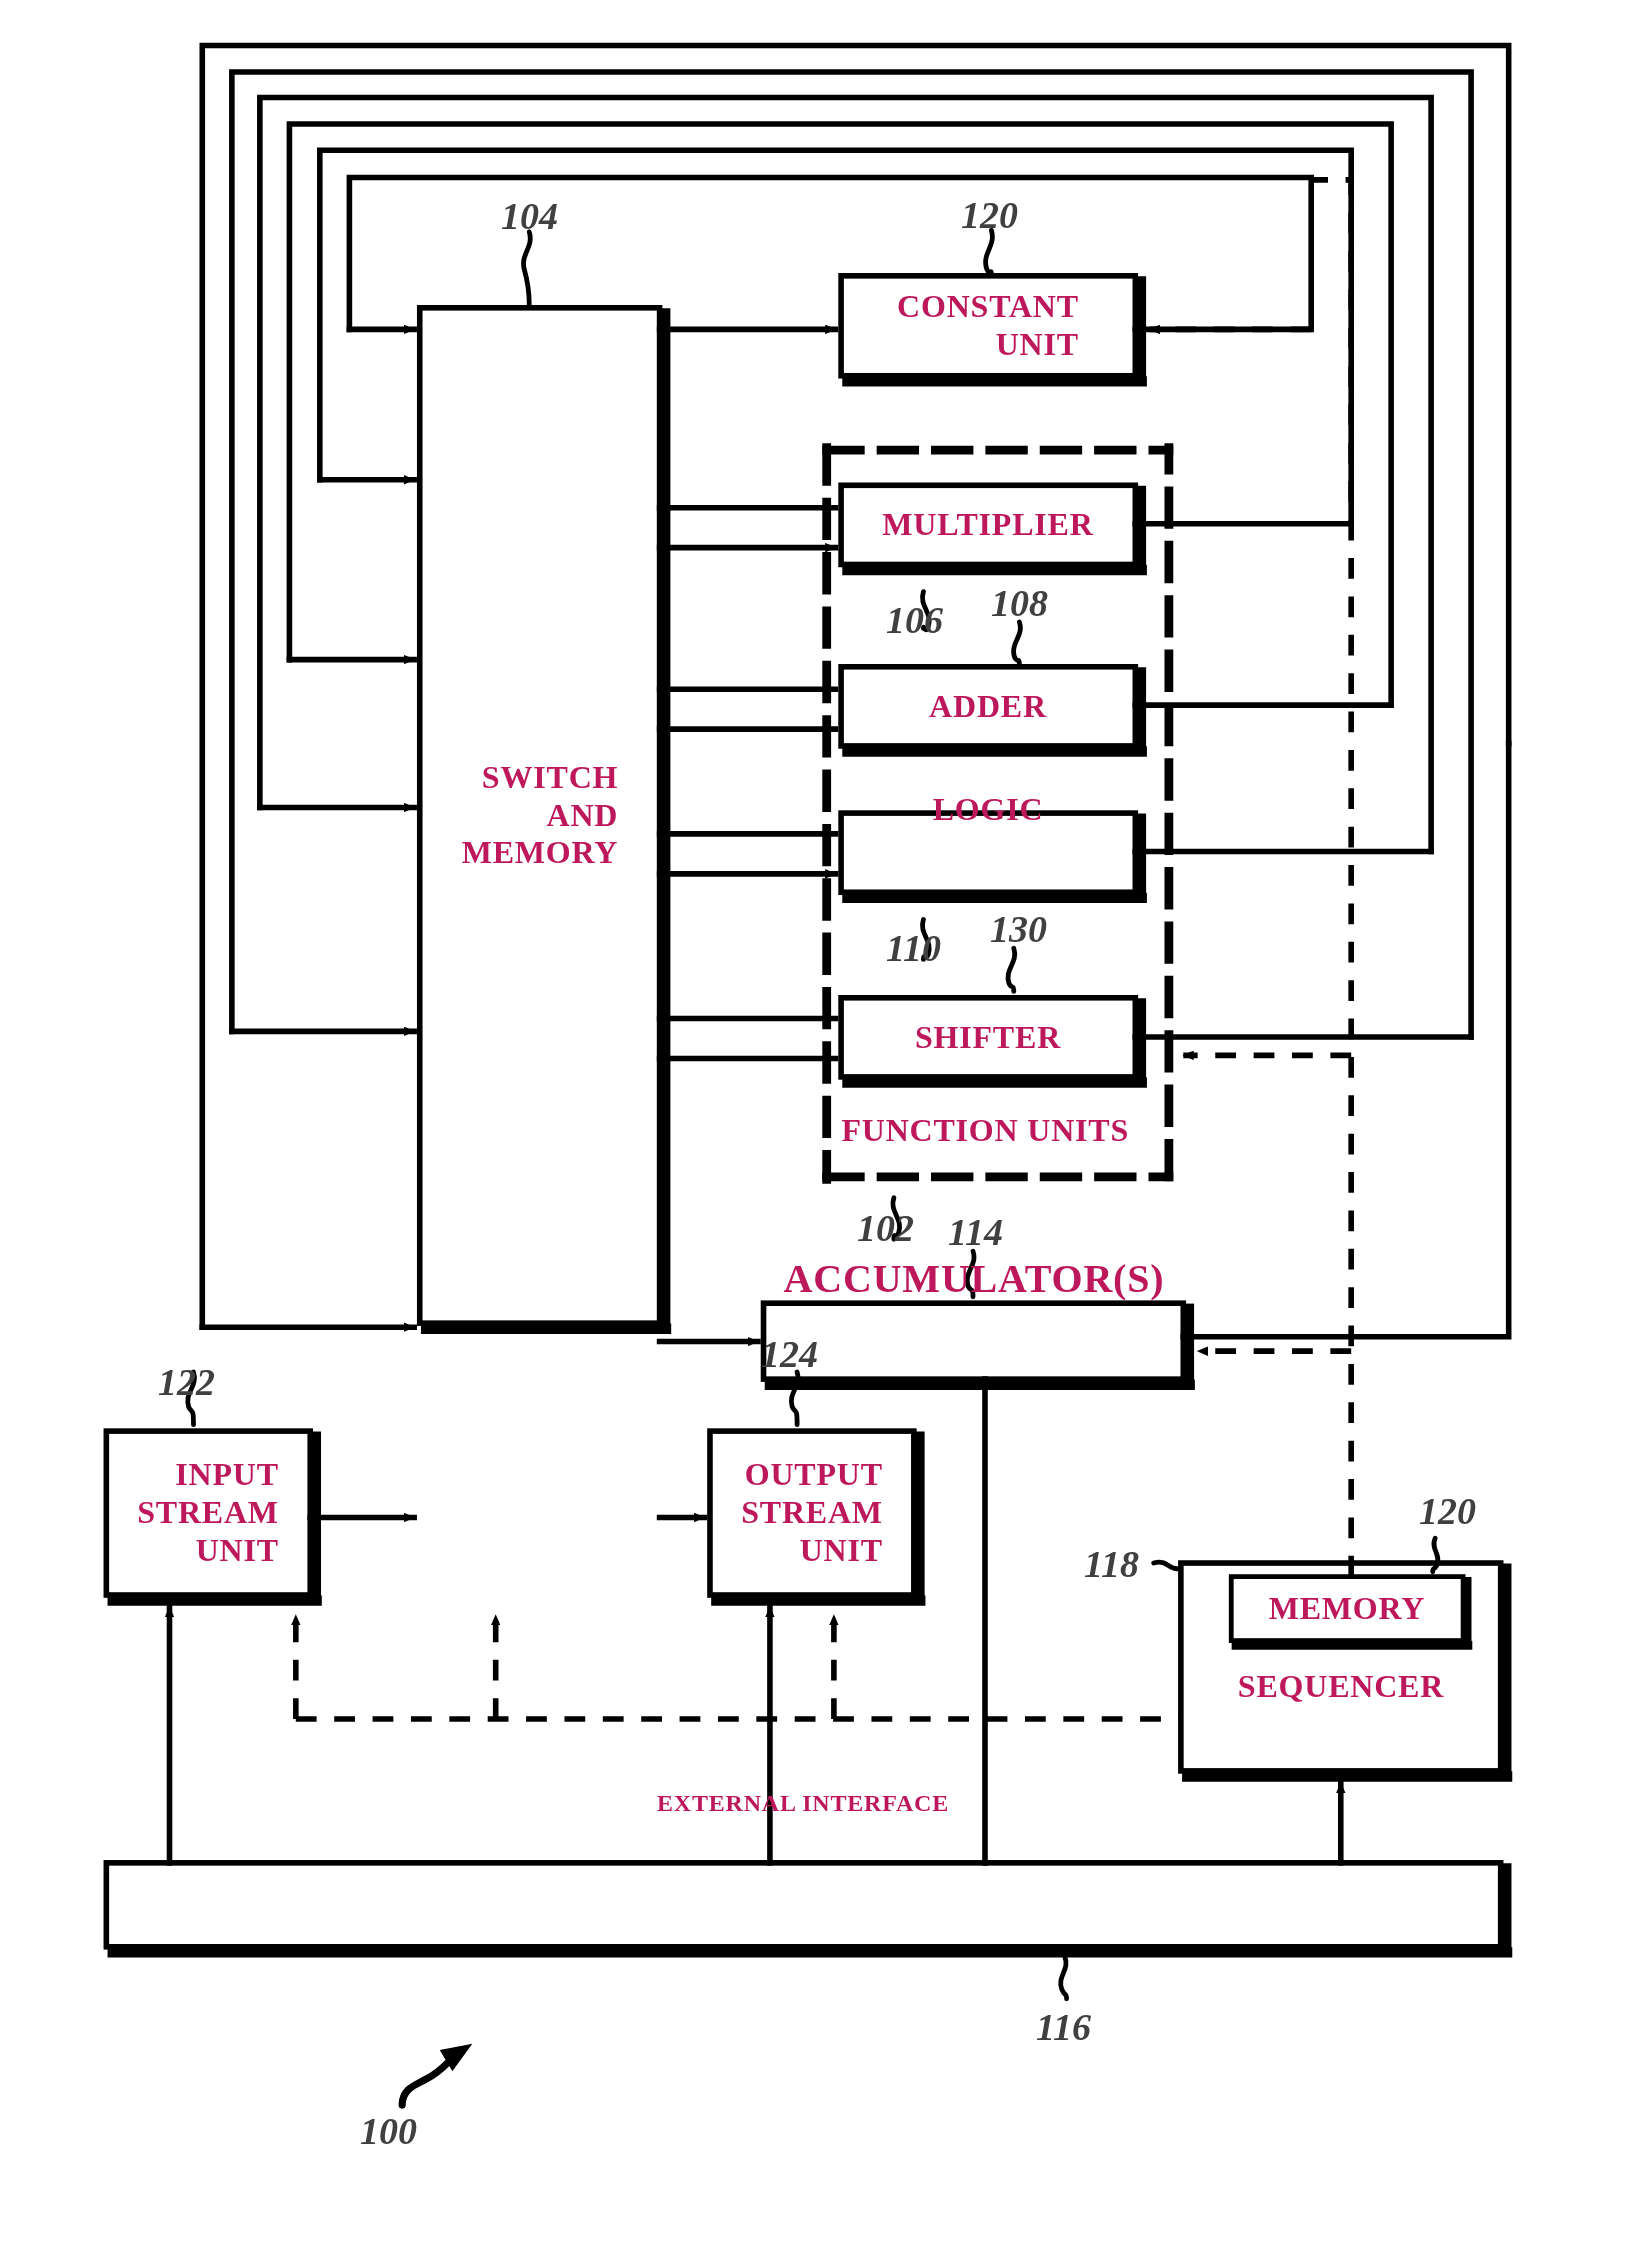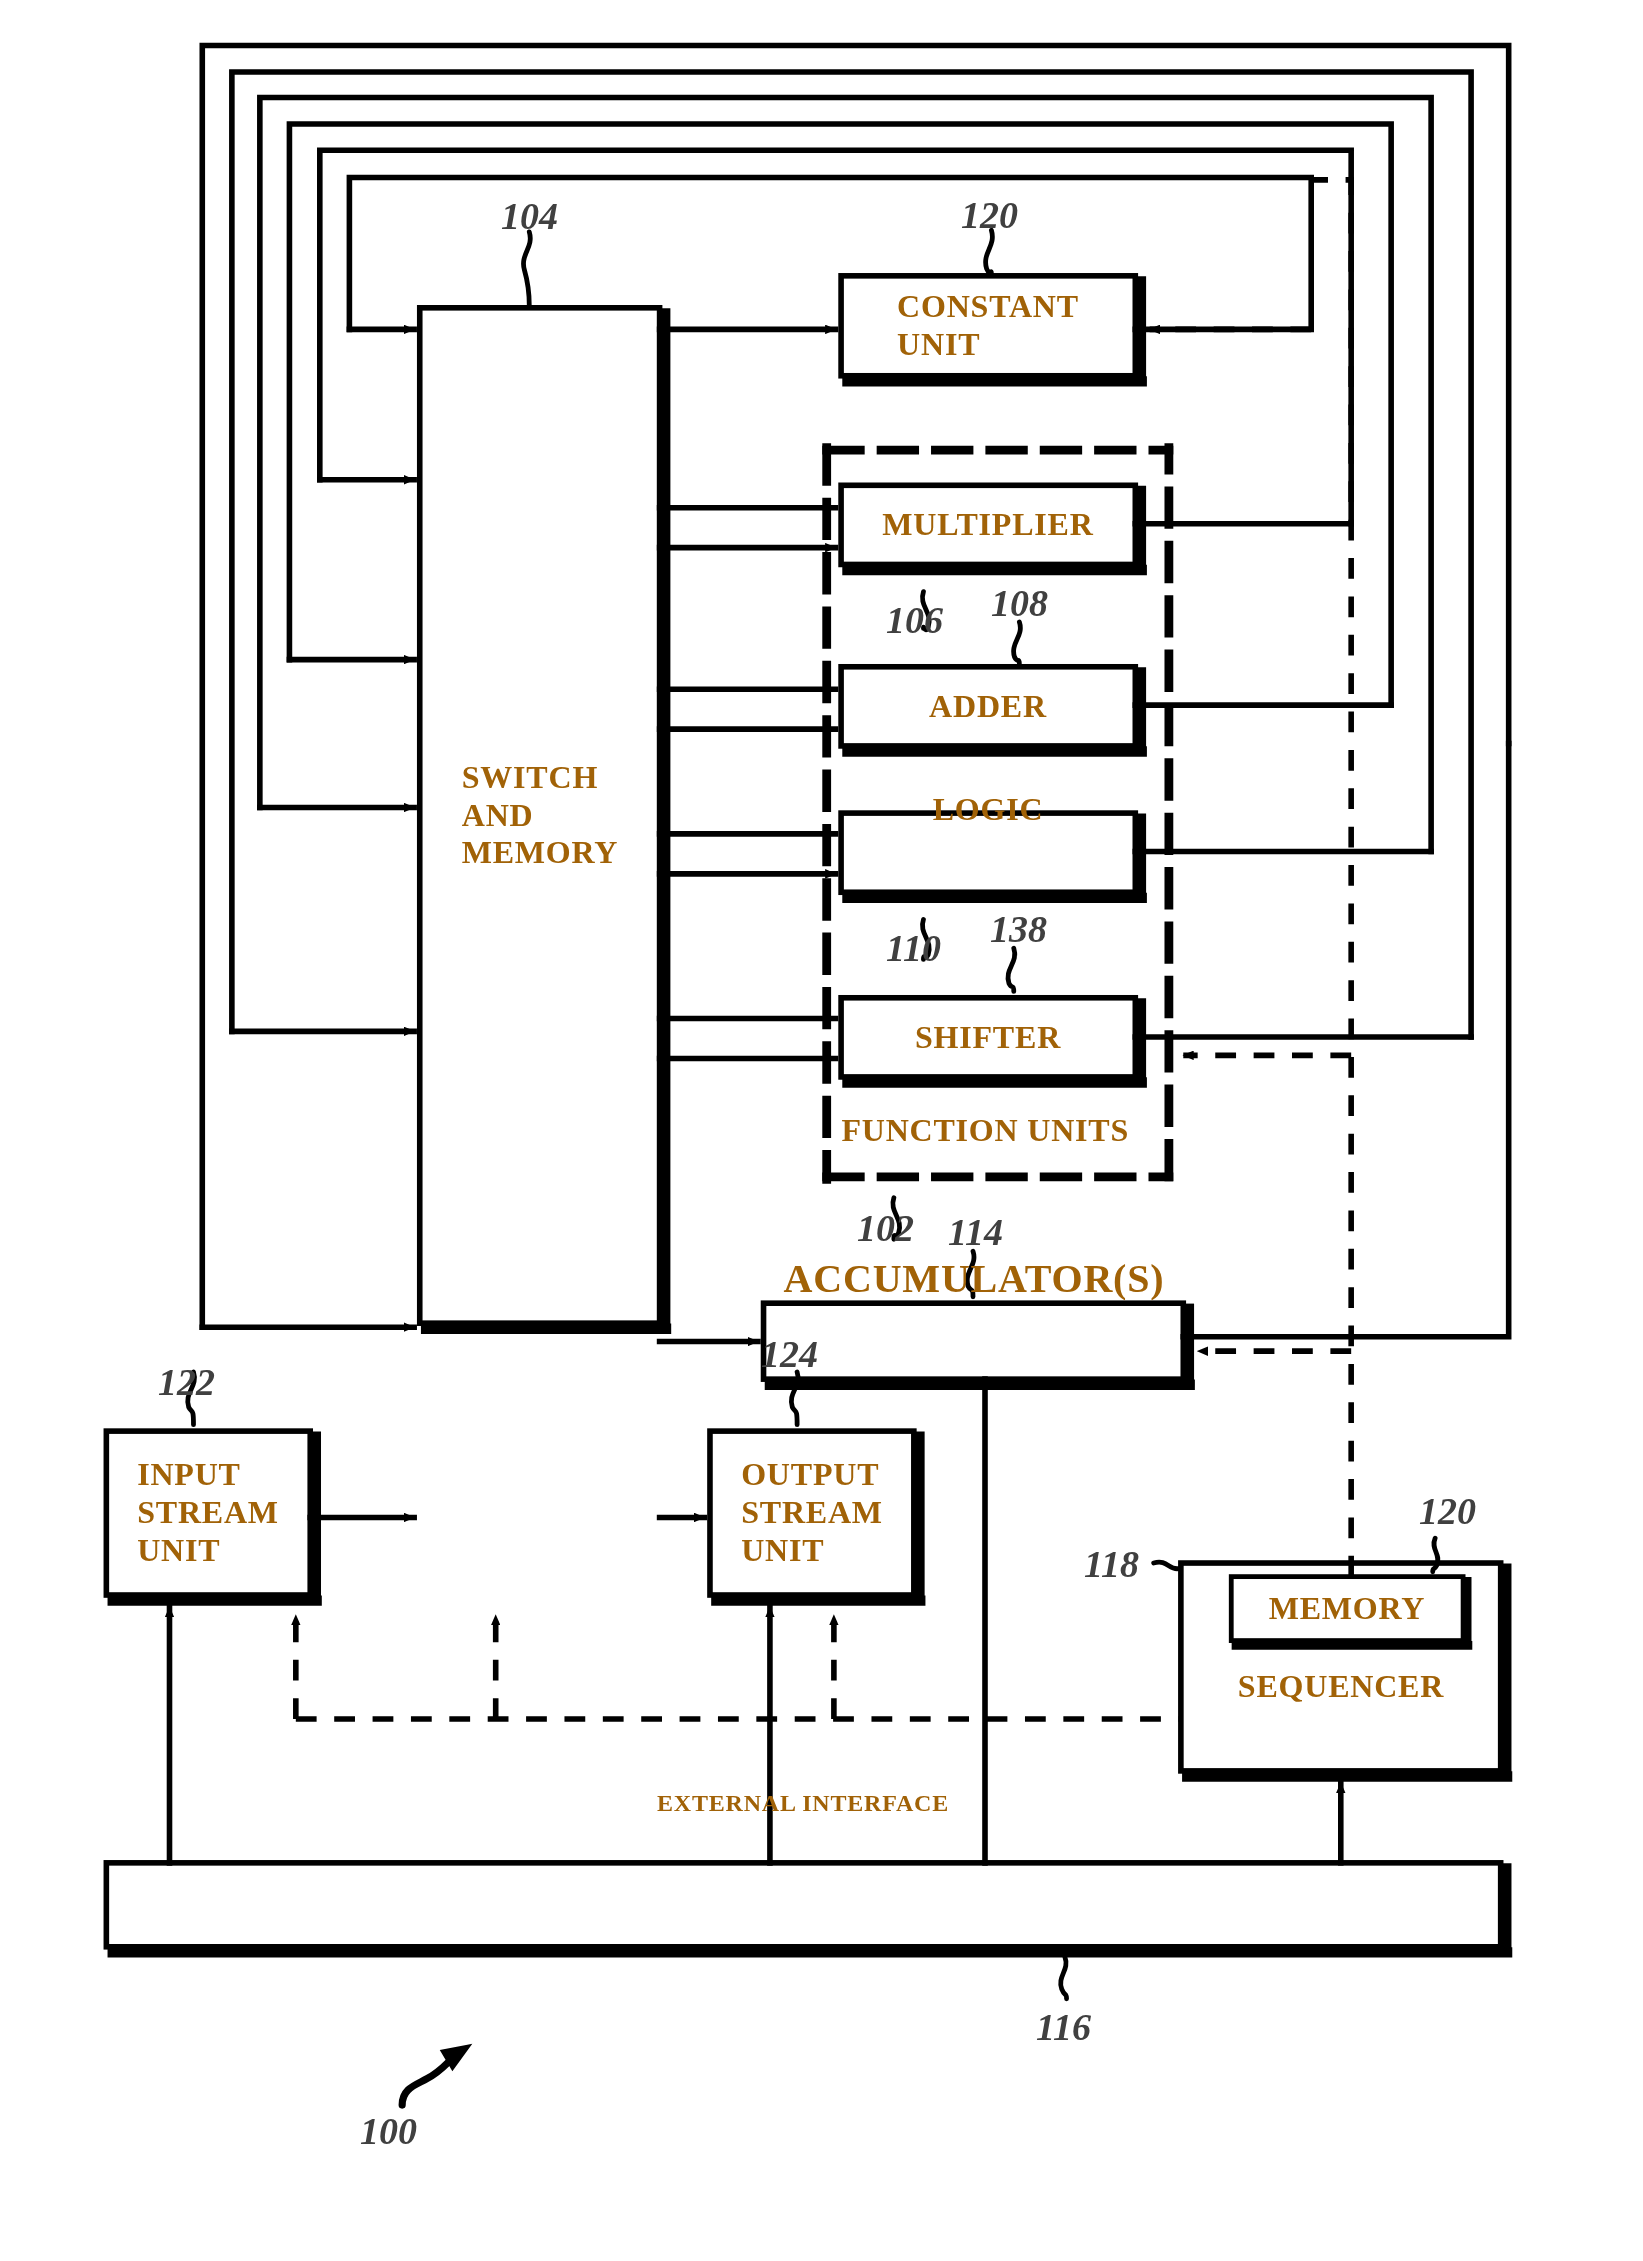--- a/index.html
+++ b/index.html
@@ -2,24 +2,24 @@
 <html style="font-size:12.8px"><head>
 <meta charset="utf-8">
 <style>
   html,body{margin:0;padding:0;background:#fff;}
   body{font-family:"Liberation Serif", serif;}
   #stage{position:relative;width:1643px;height:2261px;background:#fff;overflow:hidden;}
   #stage svg{position:absolute;left:0;top:0;width:1643px;height:2261px;}
   .boxlabel{
     position:absolute;
     display:flex;align-items:center;justify-content:center;
-    text-align:left;
+    text-align:right;
     font-family:"Liberation Serif", serif;
     font-weight:bold;
-    color:#a16207;
+    color:#be185d;
     letter-spacing:0.8px;
     line-height:1.18;
     pointer-events:none;
     white-space:pre-line;
   }
   .refnum{
     position:absolute;
     font-family:"Liberation Serif", serif;
     font-style:italic;
     font-weight:bold;
@@ -202,21 +202,21 @@
 
   <div class="boxlabel" style="left:1231px;top:1577px;width:232px;height:64px;font-size:32px;">MEMORY</div>
 
   <div class="boxlabel" style="left:106px;top:1761px;width:1394px;height:84px;font-size:24px;">EXTERNAL INTERFACE</div>
 
   <div class="refnum" style="left:501px;top:194px;font-size:38px;">104</div>
   <div class="refnum" style="left:961px;top:193px;font-size:38px;">120</div>
   <div class="refnum" style="left:886px;top:598px;font-size:38px;">106</div>
   <div class="refnum" style="left:991px;top:581px;font-size:38px;">108</div>
   <div class="refnum" style="left:886px;top:926px;font-size:38px;">110</div>
-  <div class="refnum" style="left:990px;top:907px;font-size:38px;">138</div>
+  <div class="refnum" style="left:990px;top:907px;font-size:38px;">130</div>
   <div class="refnum" style="left:857px;top:1206px;font-size:38px;">102</div>
   <div class="refnum" style="left:948px;top:1210px;font-size:38px;">114</div>
   <div class="refnum" style="left:158px;top:1332px;font-size:38px;margin-top:28px;">122</div>
   <div class="refnum" style="left:761px;top:1332px;font-size:38px;">124</div>
   <div class="refnum" style="left:1084px;top:1542px;font-size:38px;">118</div>
   <div class="refnum" style="left:1419px;top:1489px;font-size:38px;">120</div>
   <div class="refnum" style="left:1036px;top:2005px;font-size:38px;">116</div>
   <div class="refnum" style="left:360px;top:2109px;font-size:38px;">100</div>
 
 </div>

